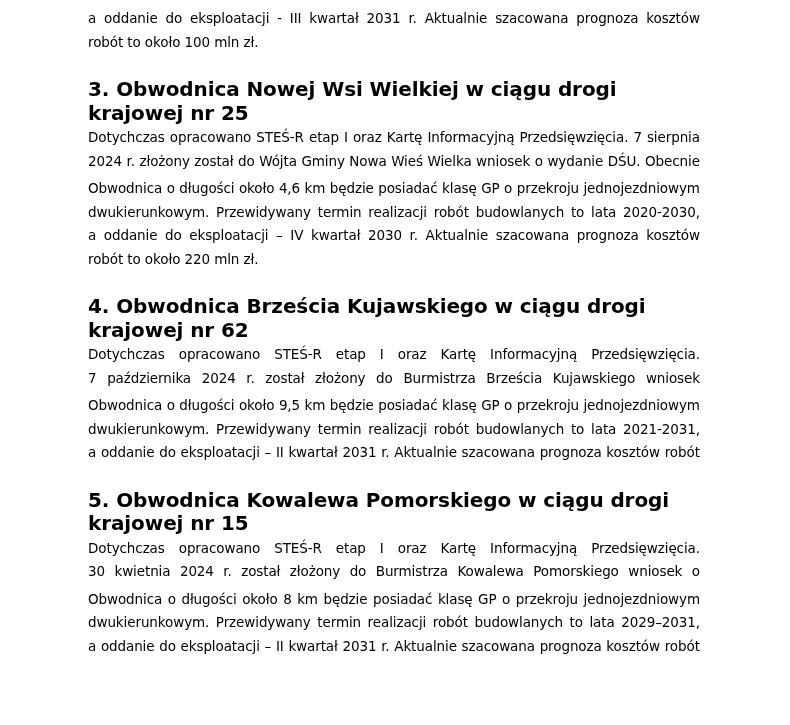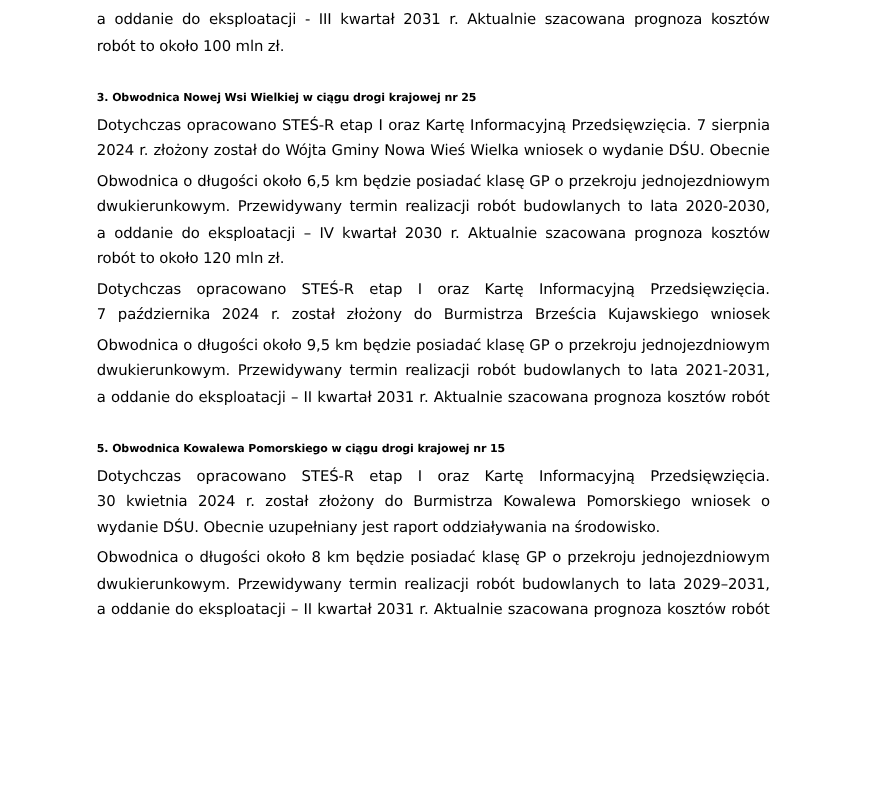--- a/index.html
+++ b/index.html
@@ -27,21 +27,21 @@
     line-height: 23.5px;
     letter-spacing: -0.1px;
     white-space: pre;
   }
   .line[data-justify="true"] {
     display: flex;
     justify-content: space-between;
     white-space: nowrap;
   }
   .heading {
-    font-size: 10px;
+    font-size: 20px;
     font-weight: bold;
     line-height: 23.5px;
     margin: 24px 0 1px 0;
     letter-spacing: -0.1px;
   }
 </style>
 </head>
 <body>
 
 <div class="page">
@@ -98,21 +98,21 @@
           <span>DŚU.</span>
           <span>Obecnie</span>
         </div>
     </div>
     <div class="para">
       <div class="line" data-justify="true">
           <span>Obwodnica</span>
           <span>o</span>
           <span>długości</span>
           <span>około</span>
-          <span>6,5</span>
+          <span>4,6</span>
           <span>km</span>
           <span>będzie</span>
           <span>posiadać</span>
           <span>klasę</span>
           <span>GP</span>
           <span>o</span>
           <span>przekroju</span>
           <span>jednojezdniowym</span>
         </div>
       <div class="line" data-justify="true">
@@ -134,25 +134,26 @@
           <span>–</span>
           <span>IV</span>
           <span>kwartał</span>
           <span>2030</span>
           <span>r.</span>
           <span>Aktualnie</span>
           <span>szacowana</span>
           <span>prognoza</span>
           <span>kosztów</span>
         </div>
-      <div class="line">robót to około 120 mln zł.</div>
+      <div class="line">robót to około 220 mln zł.</div>
     </div>
   </div>
 
   <div>
+    <div class="heading">4. Obwodnica Brześcia Kujawskiego w ciągu drogi krajowej nr 62</div>
     <div class="para">
       <div class="line" data-justify="true">
           <span>Dotychczas</span>
           <span>opracowano</span>
           <span>STEŚ-R</span>
           <span>etap</span>
           <span>I</span>
           <span>oraz</span>
           <span>Kartę</span>
           <span>Informacyjną</span>
@@ -239,21 +240,20 @@
           <span>r.</span>
           <span>został</span>
           <span>złożony</span>
           <span>do</span>
           <span>Burmistrza</span>
           <span>Kowalewa</span>
           <span>Pomorskiego</span>
           <span>wniosek</span>
           <span>o</span>
         </div>
-      <div class="line">wydanie DŚU. Obecnie uzupełniany jest raport oddziaływania na środowisko.</div>
     </div>
     <div class="para">
       <div class="line" data-justify="true">
           <span>Obwodnica</span>
           <span>o</span>
           <span>długości</span>
           <span>około</span>
           <span>8</span>
           <span>km</span>
           <span>będzie</span>

